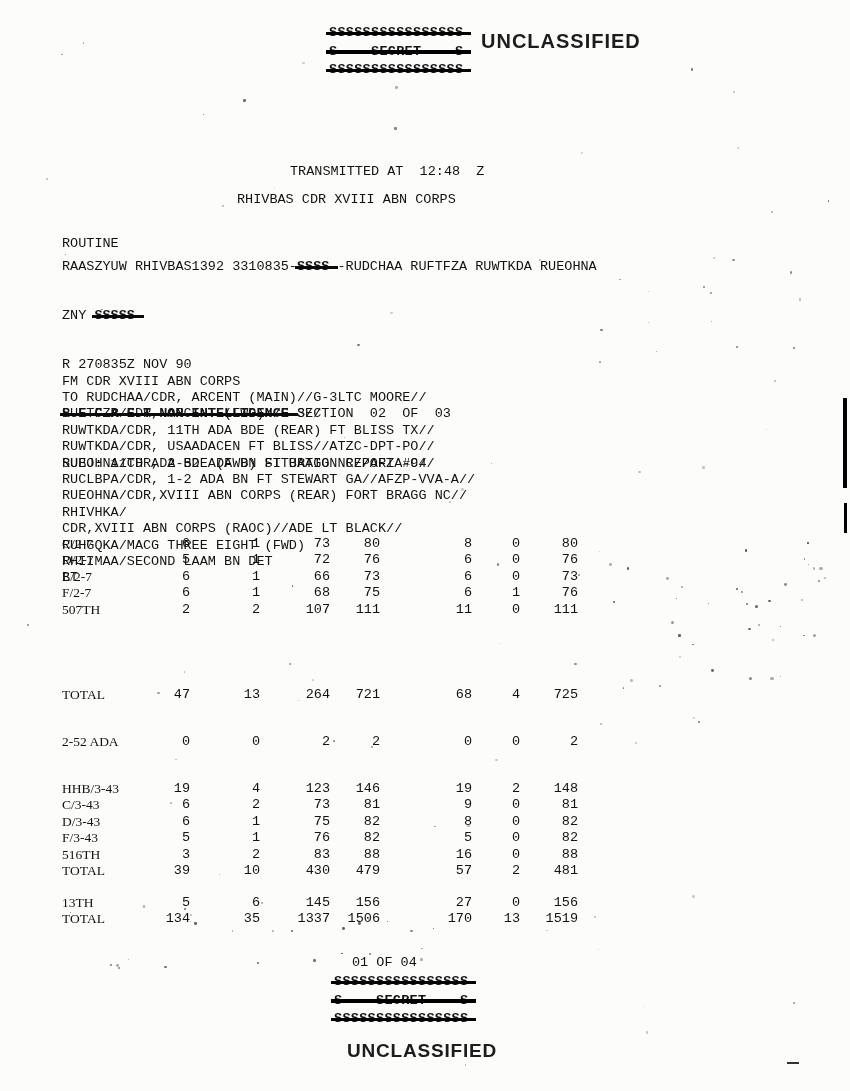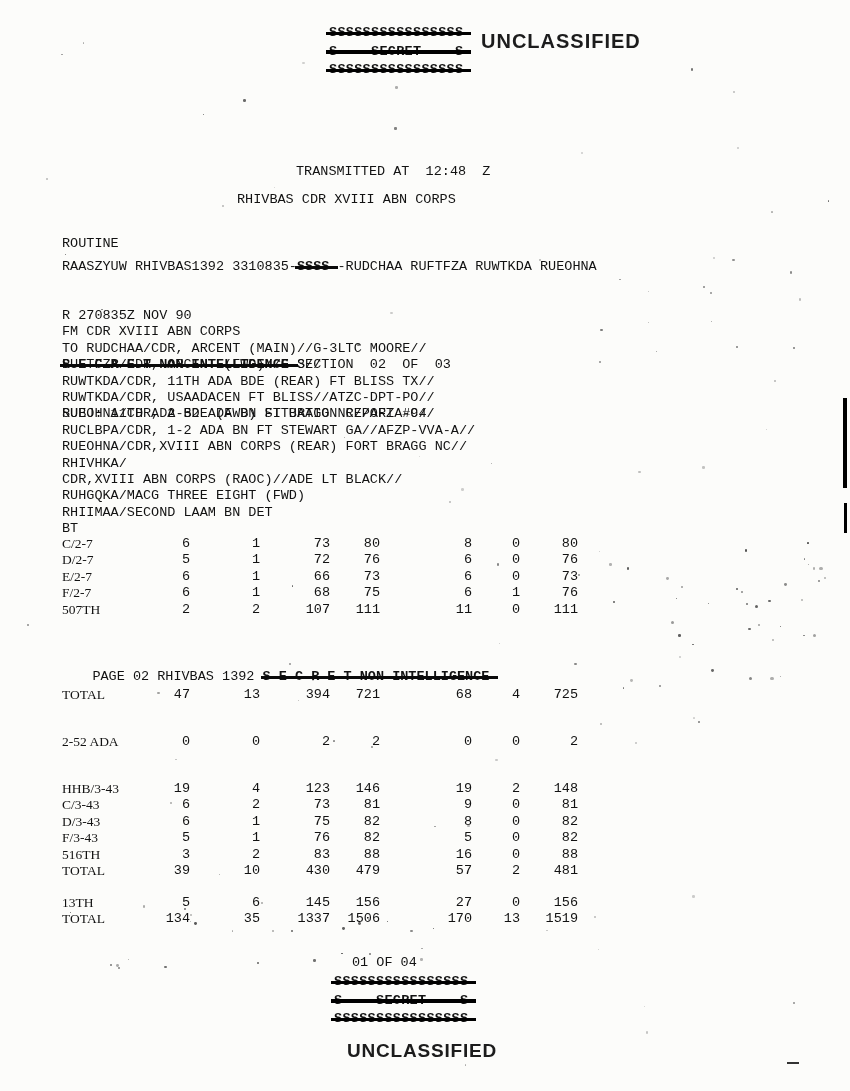--- a/index.html
+++ b/index.html
@@ -56,39 +56,37 @@
 
 <div class="page">
 
   <div class="abs stampblock" style="left:329px;top:24px;">
     <div class="srow bar">SSSSSSSSSSSSSSSS</div>
     <div class="srow bar thick">S    SECRET    S</div>
     <div class="srow bar">SSSSSSSSSSSSSSSS</div>
   </div>
   <div class="abs sans unclass-top" style="left:481px;top:30px;">UNCLASSIFIED</div>
 
-  <div class="abs mono" style="left:296px;top:164px;">TRANSMITTED AT  12:48  Z</div>
+  <div class="abs mono" style="left:290px;top:164px;">TRANSMITTED AT  12:48  Z</div>
 
   <div class="abs mono" style="left:62px;top:192px;margin-top:44px;">ROUTINE</div>
   <div class="abs mono" style="left:237px;top:192px;">RHIVBAS CDR XVIII ABN CORPS</div>
 
   <div class="abs mono msg" style="left:62px;top:226px;">
     <div><span>RAASZYUW RHIVBAS1392 3310835-</span><span class="redact">SSSS</span><span>--RUDCHAA RUFTFZA RUWTKDA RUEOHNA</span></div>
+    <div><span>ZNY </span><span class="redact">SSSSS</span></div>
     <div><div>R 270835Z NOV 90</div><div>FM CDR XVIII ABN CORPS</div><div>TO RUDCHAA/CDR, ARCENT (MAIN)//G-3LTC MOORE//</div><div>RUFTFZA/CDR, ARCENT (FWD)//G-3//</div><div>RUWTKDA/CDR, 11TH ADA BDE (REAR) FT BLISS TX//</div><div>RUWTKDA/CDR, USAADACEN FT BLISS//ATZC-DPT-PO//</div><div>RUEOHNA/CDR, 2-52 ADA BN FT BRAGG NC//AFZA-C//</div><div>RUCLBPA/CDR, 1-2 ADA BN FT STEWART GA//AFZP-VVA-A//</div><div>RUEOHNA/CDR,XVIII ABN CORPS (REAR) FORT BRAGG NC//</div><div>RHIVHKA/</div><div>CDR,XVIII ABN CORPS (RAOC)//ADE LT BLACK//</div><div>RUHGQKA/MACG THREE EIGHT (FWD)</div><div>RHIIMAA/SECOND LAAM BN DET</div><div>BT</div></div>
     <div><span class="redact">S E C R E T NON INTELLIGENCE</span><span> SECTION  02  OF  03</span></div>
     <div>SUBJ: 11TH ADA BDE (FWD) SITUATION REPORT #94</div>
   </div>
 
   <div class="abs mono" style="left:62px;top:536px;"><div class="trow"><span class="c0">C/2-7</span><span class="c1">6</span><span class="c2">1</span><span class="c3">73</span><span class="c4">80</span><span class="c5">8</span><span class="c6">0</span><span class="c7">80</span></div><div class="trow"><span class="c0">D/2-7</span><span class="c1">5</span><span class="c2">1</span><span class="c3">72</span><span class="c4">76</span><span class="c5">6</span><span class="c6">0</span><span class="c7">76</span></div><div class="trow"><span class="c0">E/2-7</span><span class="c1">6</span><span class="c2">1</span><span class="c3">66</span><span class="c4">73</span><span class="c5">6</span><span class="c6">0</span><span class="c7">73</span></div><div class="trow"><span class="c0">F/2-7</span><span class="c1">6</span><span class="c2">1</span><span class="c3">68</span><span class="c4">75</span><span class="c5">6</span><span class="c6">1</span><span class="c7">76</span></div><div class="trow"><span class="c0">507TH</span><span class="c1">2</span><span class="c2">2</span><span class="c3">107</span><span class="c4">111</span><span class="c5">11</span><span class="c6">0</span><span class="c7">111</span></div></div>
 
-  <div class="abs mono" style="left:60px;top:653px;">
-    <span>PAGE 02 RHIVBAS 1392 </span><span class="redact">S E C R E T NON INTELLIGENCE</span>
-  </div>
-
-  <div class="abs mono" style="left:62px;top:687px;"><div class="trow"><span class="c0">TOTAL</span><span class="c1">47</span><span class="c2">13</span><span class="c3">394</span><span class="c4">721</span><span class="c5">68</span><span class="c6">4</span><span class="c7">725</span></div></div>
+
+  <div class="abs mono" style="left:62px;top:687px;"><div class="trow"><span class="c0">TOTAL</span><span class="c1">47</span><span class="c2">13</span><span class="c3">264</span><span class="c4">721</span><span class="c5">68</span><span class="c6">4</span><span class="c7">725</span></div></div>
   <div class="abs mono" style="left:62px;top:734px;"><div class="trow"><span class="c0">2-52 ADA</span><span class="c1">0</span><span class="c2">0</span><span class="c3">2</span><span class="c4">2</span><span class="c5">0</span><span class="c6">0</span><span class="c7">2</span></div></div>
 
   <div class="abs mono" style="left:62px;top:781px;"><div class="trow"><span class="c0">HHB/3-43</span><span class="c1">19</span><span class="c2">4</span><span class="c3">123</span><span class="c4">146</span><span class="c5">19</span><span class="c6">2</span><span class="c7">148</span></div><div class="trow"><span class="c0">C/3-43</span><span class="c1">6</span><span class="c2">2</span><span class="c3">73</span><span class="c4">81</span><span class="c5">9</span><span class="c6">0</span><span class="c7">81</span></div><div class="trow"><span class="c0">D/3-43</span><span class="c1">6</span><span class="c2">1</span><span class="c3">75</span><span class="c4">82</span><span class="c5">8</span><span class="c6">0</span><span class="c7">82</span></div><div class="trow"><span class="c0">F/3-43</span><span class="c1">5</span><span class="c2">1</span><span class="c3">76</span><span class="c4">82</span><span class="c5">5</span><span class="c6">0</span><span class="c7">82</span></div><div class="trow"><span class="c0">516TH</span><span class="c1">3</span><span class="c2">2</span><span class="c3">83</span><span class="c4">88</span><span class="c5">16</span><span class="c6">0</span><span class="c7">88</span></div><div class="trow"><span class="c0">TOTAL</span><span class="c1">39</span><span class="c2">10</span><span class="c3">430</span><span class="c4">479</span><span class="c5">57</span><span class="c6">2</span><span class="c7">481</span></div></div>
 
   <div class="abs mono" style="left:62px;top:895px;"><div class="trow"><span class="c0">13TH</span><span class="c1">5</span><span class="c2">6</span><span class="c3">145</span><span class="c4">156</span><span class="c5">27</span><span class="c6">0</span><span class="c7">156</span></div><div class="trow"><span class="c0">TOTAL</span><span class="c1">134</span><span class="c2">35</span><span class="c3">1337</span><span class="c4">1506</span><span class="c5">170</span><span class="c6">13</span><span class="c7">1519</span></div></div>
 
   <div class="abs mono" style="left:352px;top:955px;">01 OF 04</div>
   <div class="abs stampblock" style="left:334px;top:973px;">
     <div class="srow bar">SSSSSSSSSSSSSSSS</div>
     <div class="srow bar thick">S    SECRET    S</div>

